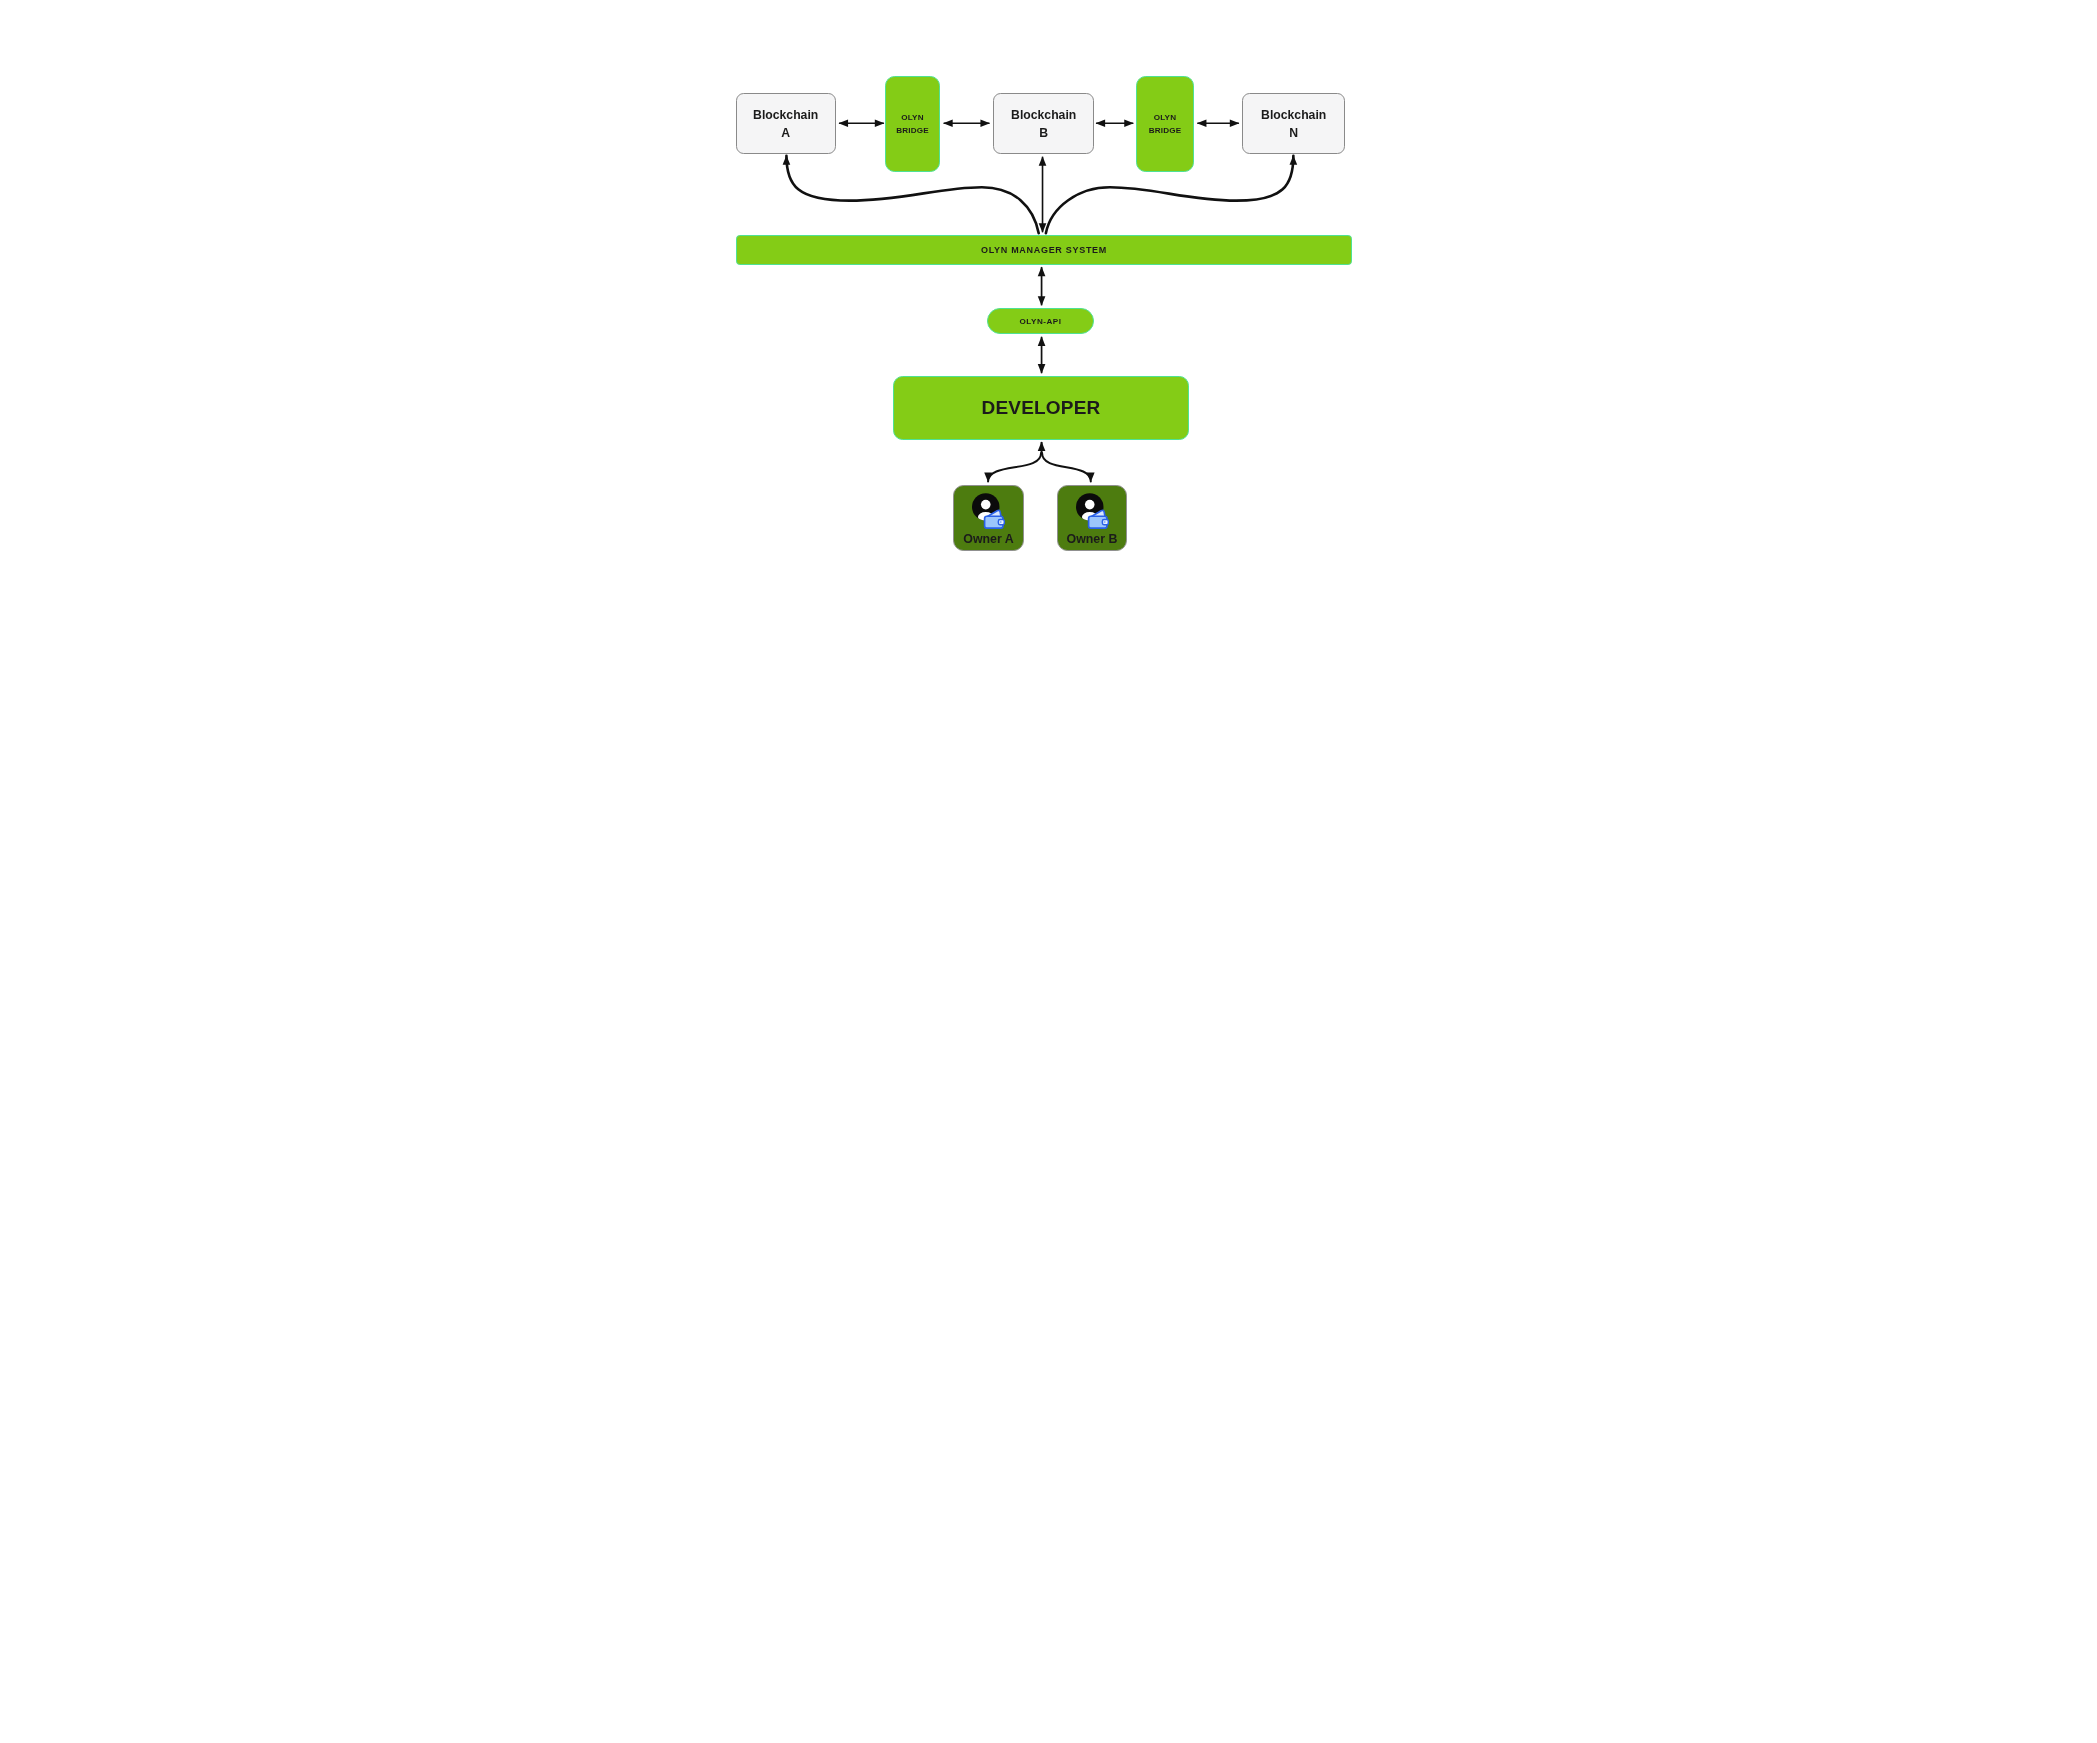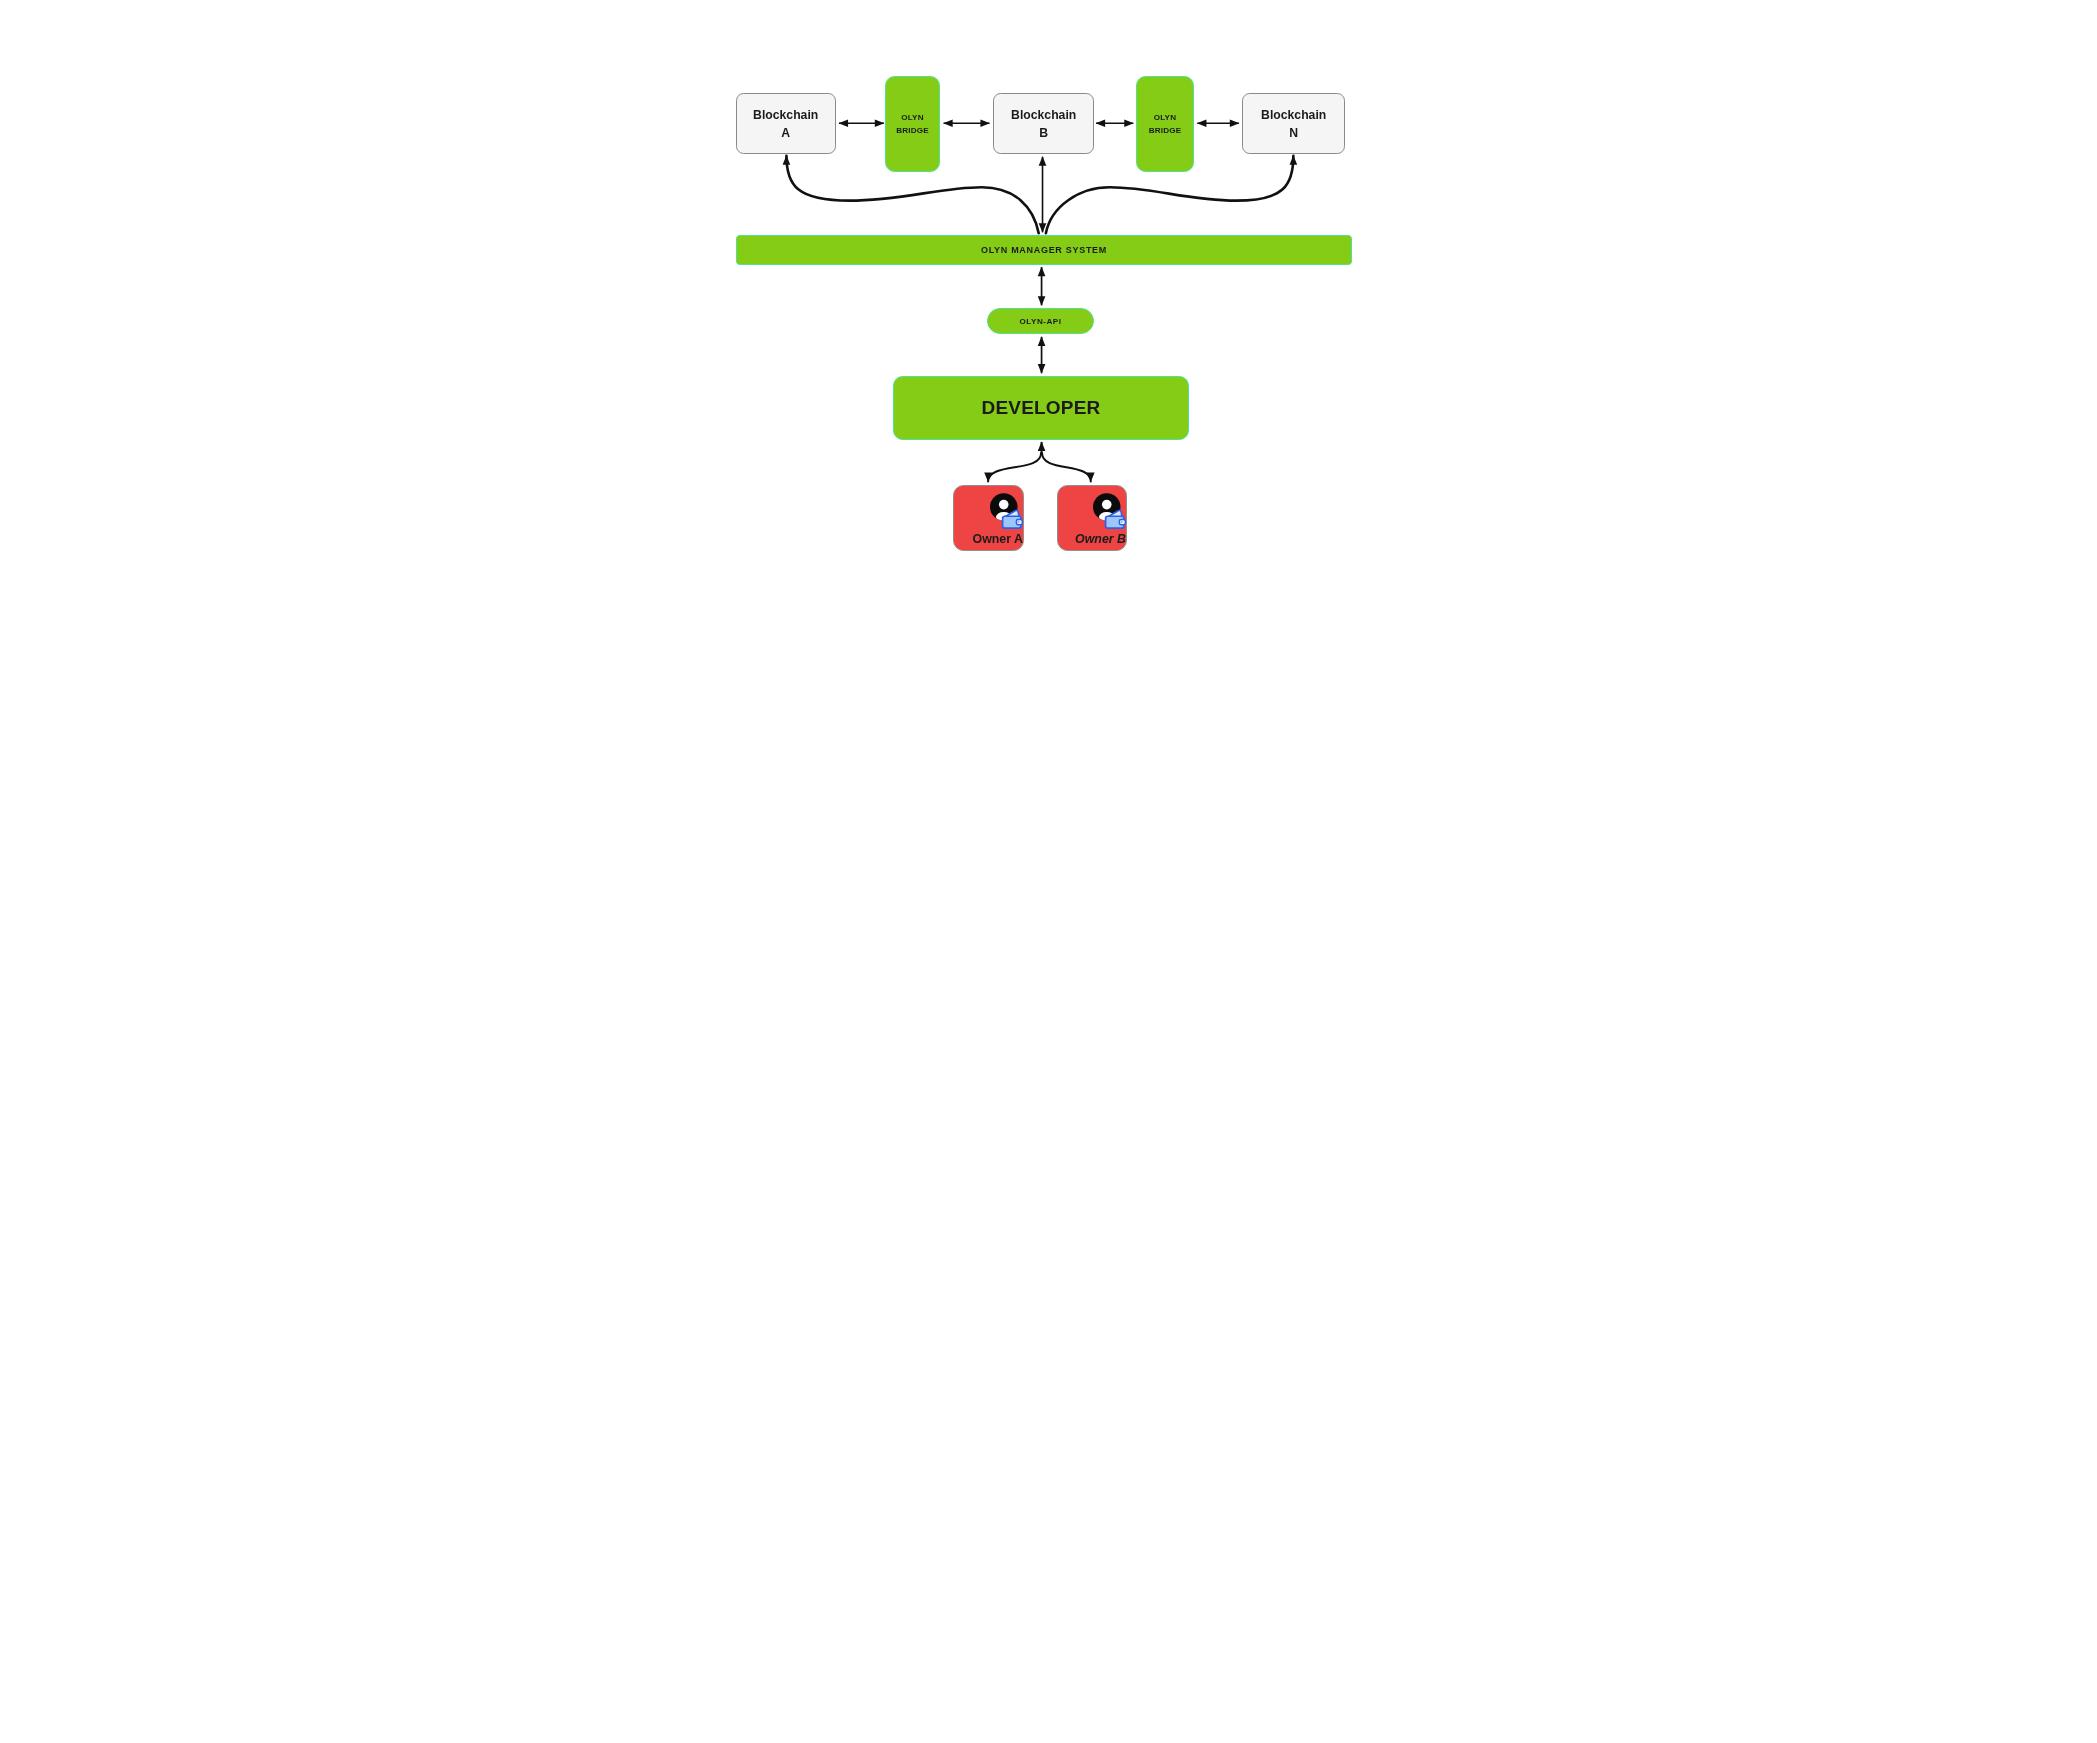--- a/index.html
+++ b/index.html
@@ -31,23 +31,22 @@
   .green {
     background: #84cc16;
     border: 1.9px solid #4fe294;
   }
   .grayish {
     background: #f5f5f6;
     border: 1.4px solid #8a8a8a;
     text-align: center;
   }
   .whitebox {
-    background: #ef4444;
+    background: #4d7c0f;
     border: 1.4px solid #909090;
-    align-items: flex-end;
   }
   .blockchain { border-radius: 7.6px; }
   .bridge     { border-radius: 9.6px; }
   .managerbar { border-radius: 3.8px;  border-width: 1.4px; }
   .apibox     { border-radius: 13px; border-width: 1.4px; }
   .devbox     { border-radius: 9.6px; }
   .ownerbox   { border-radius: 10.5px; justify-content: flex-start; padding-top: 6.7px; }
 
   .blockchain-label {
     font-weight: bold;
@@ -184,21 +183,21 @@
       <g>
         <path d="M30,53 L55,38.5 Q60.5,36 61.5,41.5 L63.5,53 Z" fill="#d8e7fd" stroke="#2a61e8" stroke-width="3.6" stroke-linejoin="round"></path>
         <rect x="27.5" y="50.5" width="40" height="26" rx="5" fill="#9cc6fc" stroke="#2a61e8" stroke-width="3.6"></rect>
         <rect x="57.5" y="57.5" width="13" height="11.5" rx="3.6" fill="#e8f1fe" stroke="#2a61e8" stroke-width="3.2"></rect>
         <circle cx="62.5" cy="63.2" r="2.3" fill="#8ab5f9"></circle>
       </g>
     </svg>
     <span class="owner-label">Owner A</span>
   </div>
 
-  <div class="node whitebox ownerbox" style="left:358px; top:485px; width:70px; height:66px;font-style:italic;">
+  <div class="node whitebox ownerbox" style="left:358px; top:485px; width:70px; height:66px;">
     <svg class="owner-icon" viewBox="0 0 72 78" aria-hidden="true">
       <defs>
           <clipPath id="clipB">
             <circle cx="30" cy="30" r="30"></circle>
           </clipPath>
         </defs>
       <circle cx="30" cy="30" r="30" fill="#0b0b0b"></circle>
       <g clip-path="url(#clipB)">
         <circle cx="30" cy="25" r="10.5" fill="#ffffff"></circle>
         <ellipse cx="30" cy="52" rx="17" ry="11" fill="#ffffff"></ellipse>

